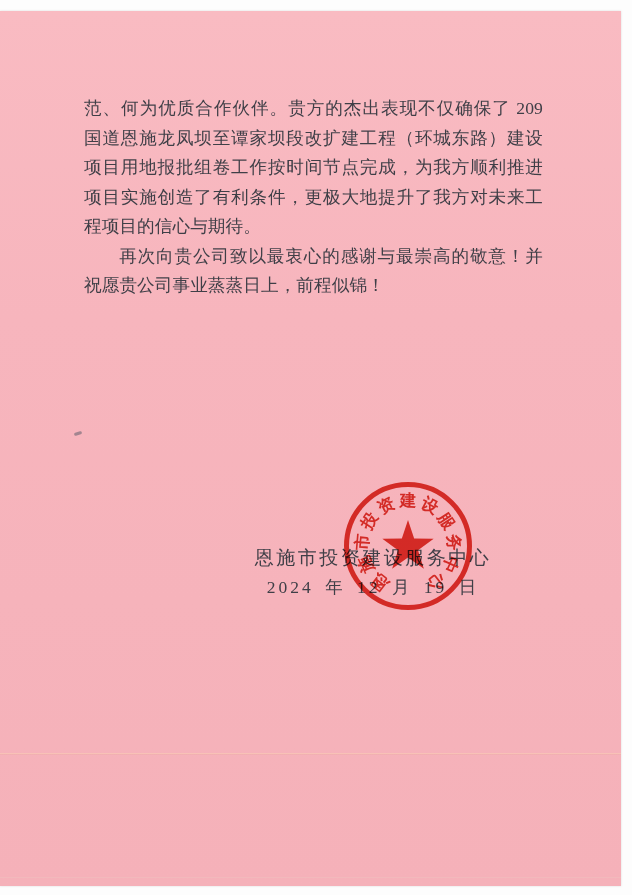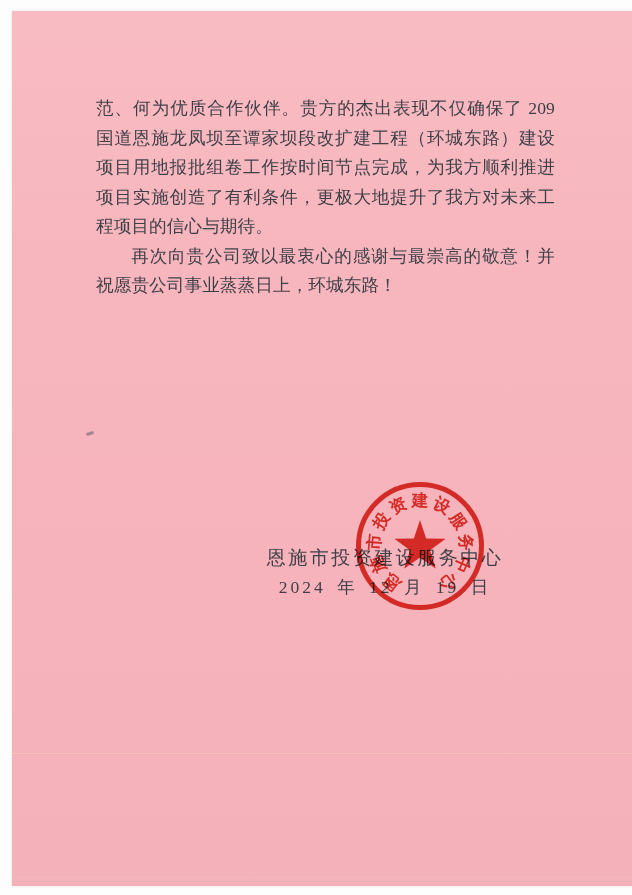--- a/index.html
+++ b/index.html
@@ -9,21 +9,21 @@
     --scan-white:#fdfdfd;
   }
   html,body{margin:0;padding:0;}
   body{
     width:632px;height:895px;overflow:hidden;
     background:var(--scan-white);
     font-family:"Liberation Serif","DejaVu Serif",serif;
   }
   .scan{position:relative;width:632px;height:895px;background:var(--scan-white);}
   .paper{
-    position:absolute;left:12px;top:11px;width:621px;height:875px;
+    position:absolute;left:0;top:11px;width:621px;height:875px;
     background:linear-gradient(180deg,#f9bbc2 0%,var(--paper-pink) 35%,#f5b1b9 100%);
     box-shadow:0 0 2px rgba(120,120,120,.25);
   }
   .body-text{
     position:absolute;left:84px;top:83px;width:459px;
     color:var(--ink);
     font-size:17.6px;line-height:29.5px;
     text-align:justify;
     letter-spacing:0.1px;
   }
@@ -67,21 +67,21 @@
   }
 </style>
 </head>
 <body>
 
 <div class="scan">
   <div class="paper">
 
     <div class="body-text">
       <p>范、何为优质合作伙伴。贵方的杰出表现不仅确保了 209 国道恩施龙凤坝至谭家坝段改扩建工程（环城东路）建设项目用地报批组卷工作按时间节点完成，为我方顺利推进项目实施创造了有利条件，更极大地提升了我方对未来工程项目的信心与期待。</p>
-      <p class="indent">再次向贵公司致以最衷心的感谢与最崇高的敬意！并祝愿贵公司事业蒸蒸日上，环城东路！</p>
+      <p class="indent">再次向贵公司致以最衷心的感谢与最崇高的敬意！并祝愿贵公司事业蒸蒸日上，前程似锦！</p>
     </div>
 
     <div class="sig-block">
       <div class="sig-org">恩施市投资建设服务中心</div>
       <div class="sig-date">2024 年 12 月 19 日</div>
     </div>
 
     <svg class="seal" viewBox="0 0 140 140" aria-hidden="true">
       <circle class="seal-ring" cx="70" cy="70" r="61.5"></circle>
       <g>

